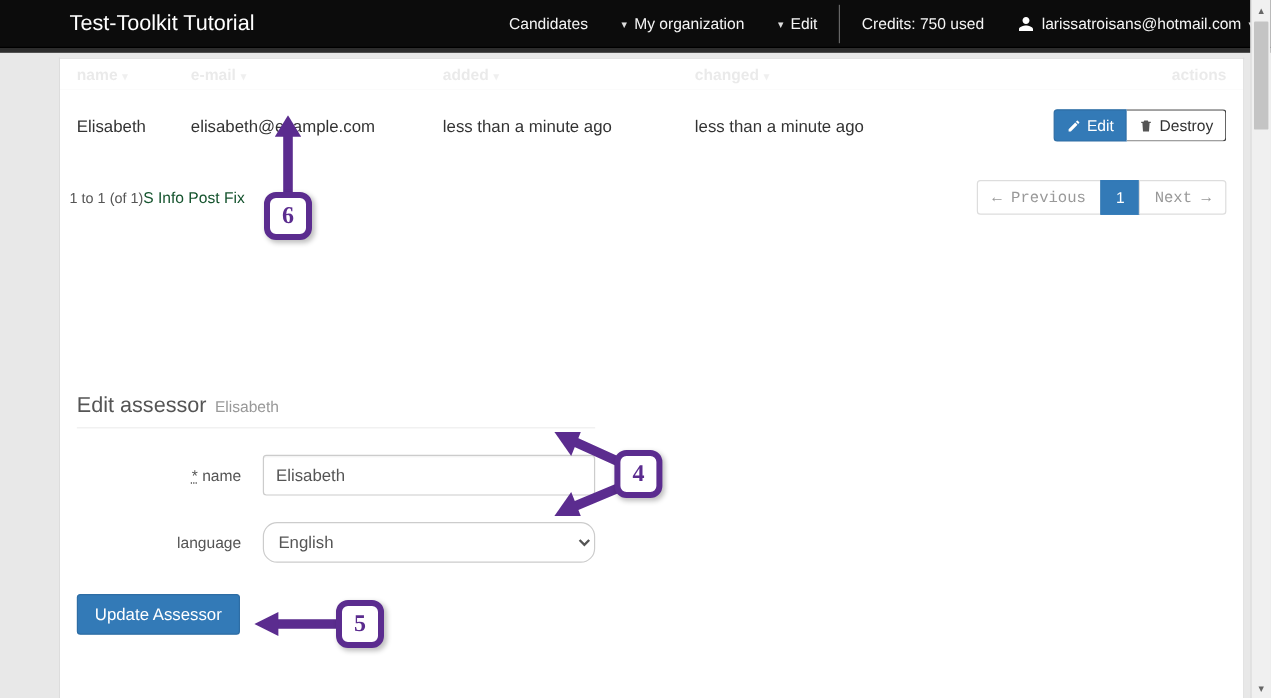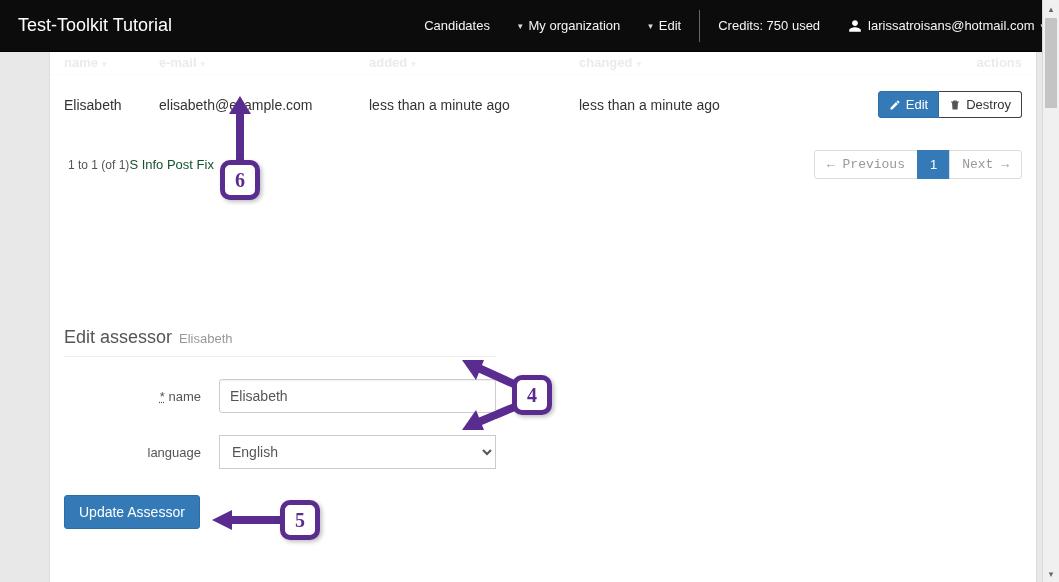--- a/index.html
+++ b/index.html
@@ -11,27 +11,28 @@
     background:#e8e8e8;
     width:1059px;
     height:582px;
     overflow:hidden;
     position:relative;
   }
   
   .navbar {
     position:absolute;
     top:0; left:0; right:0;
-    height:52px;
+    height:40px;
     background:#0c0c0c;
     color:#fff;
     display:flex;
     align-items:center;
     z-index:20;
     border-bottom:1px solid #000;
+    padding-left:40px;
   }
   .brand {
     padding:0 18px;
     font-size:18px;
     color:#fff;
     white-space:nowrap;
   }
   .nav-spacer { flex:1; }
   .nav-right { display:flex; align-items:center; height:100%; }
   .nav-item {
@@ -121,21 +122,21 @@
     padding:8px 14px;
     font-size:14px;
   }
   .btn-group .btn:first-child { border-top-right-radius:0; border-bottom-right-radius:0; }
   .btn-group .btn:last-child  { border-top-left-radius:0; border-bottom-left-radius:0; border-left:none; }
   .icon-sm { width:12px; height:12px; margin-right:5px; }
   
   .list-footer {
     display:flex;
     align-items:center;
-    padding:22px 14px 0 18px;
+    padding:22px 14px 0 8px;
     font-size:12px;
     color:#555;
   }
   .list-footer .fix { font-size:13px; color:#14532d; }
   .pagination {
     margin-left:auto;
     display:flex;
   }
   .page-btn {
     border:1px solid #ddd;
@@ -184,21 +185,21 @@
     border-radius:3px;
     padding:0 10px;
     font-size:14px;
     color:#555;
     box-shadow:inset 0 1px 1px rgba(0,0,0,.05);
   }
   .form-select {
     flex:1;
     height:34px;
     border:1px solid #ccc;
-    border-radius:0;
+    border-radius:12px;
     padding:0 8px;
     font-size:14px;
     color:#555;
     background:#fff;
   }
   .submit-row { margin-top:26px; }
   
   .fake-scrollbar {
     position:absolute;
     top:0; right:0; bottom:0;

